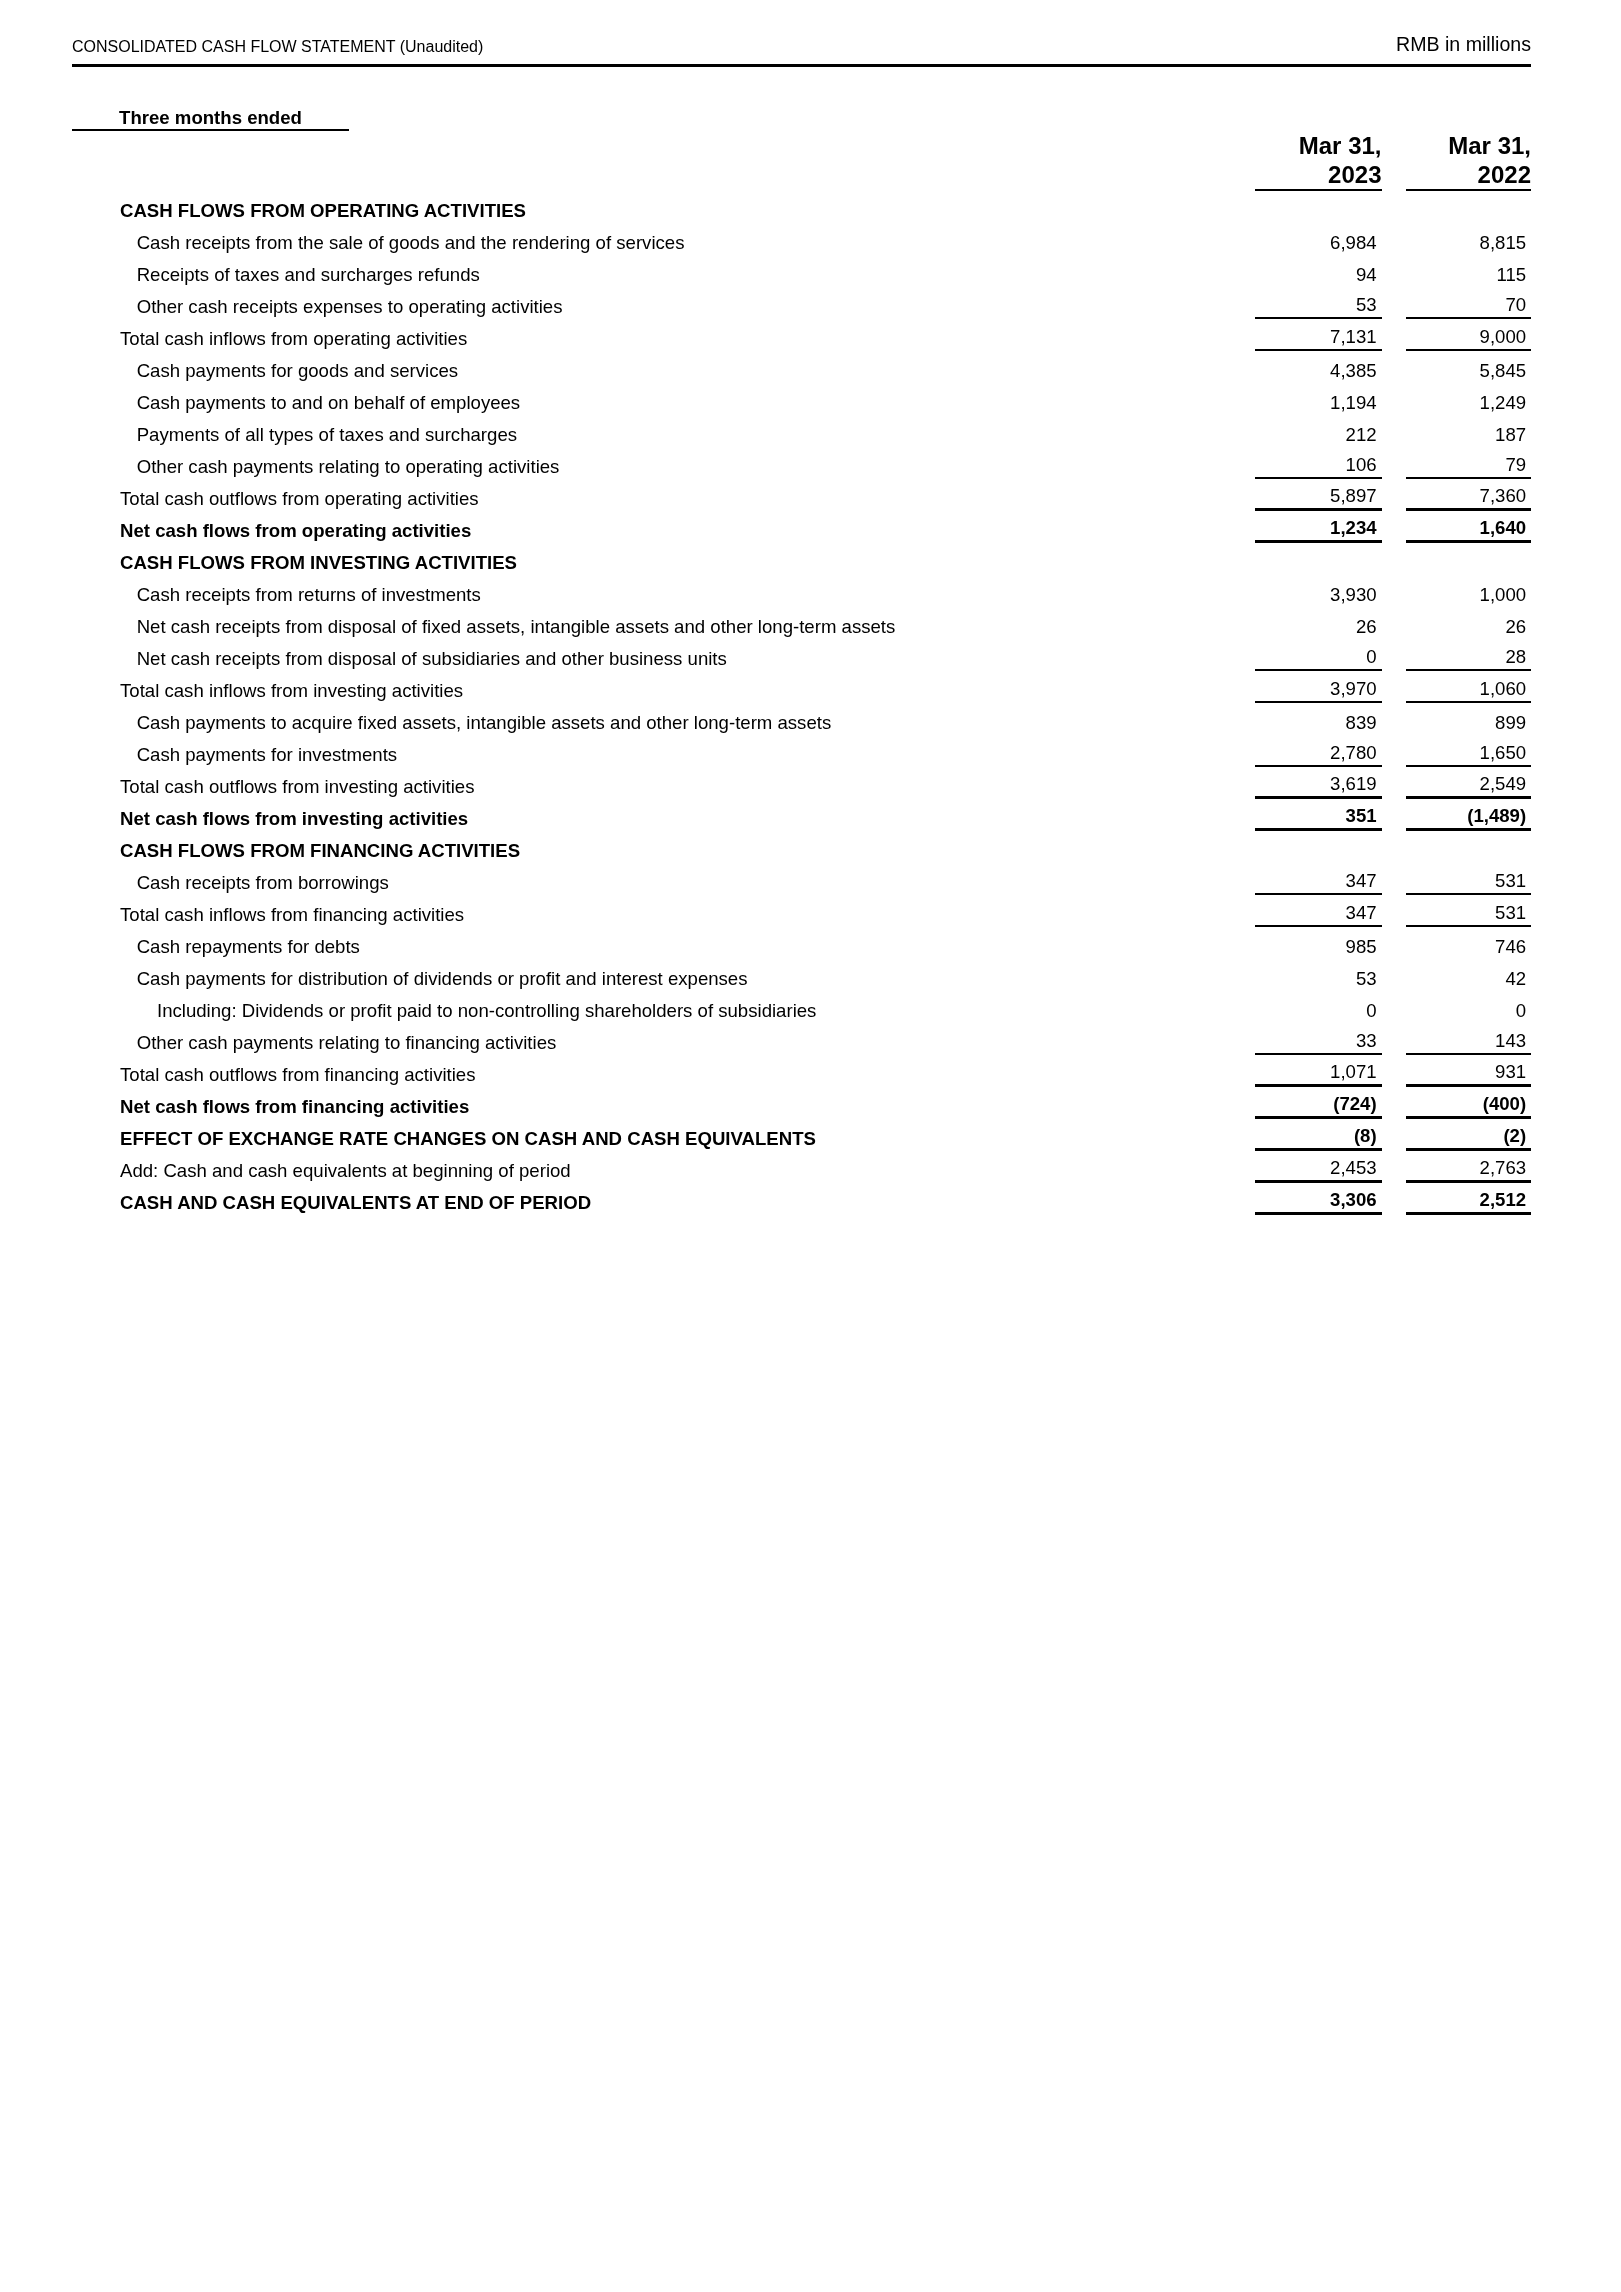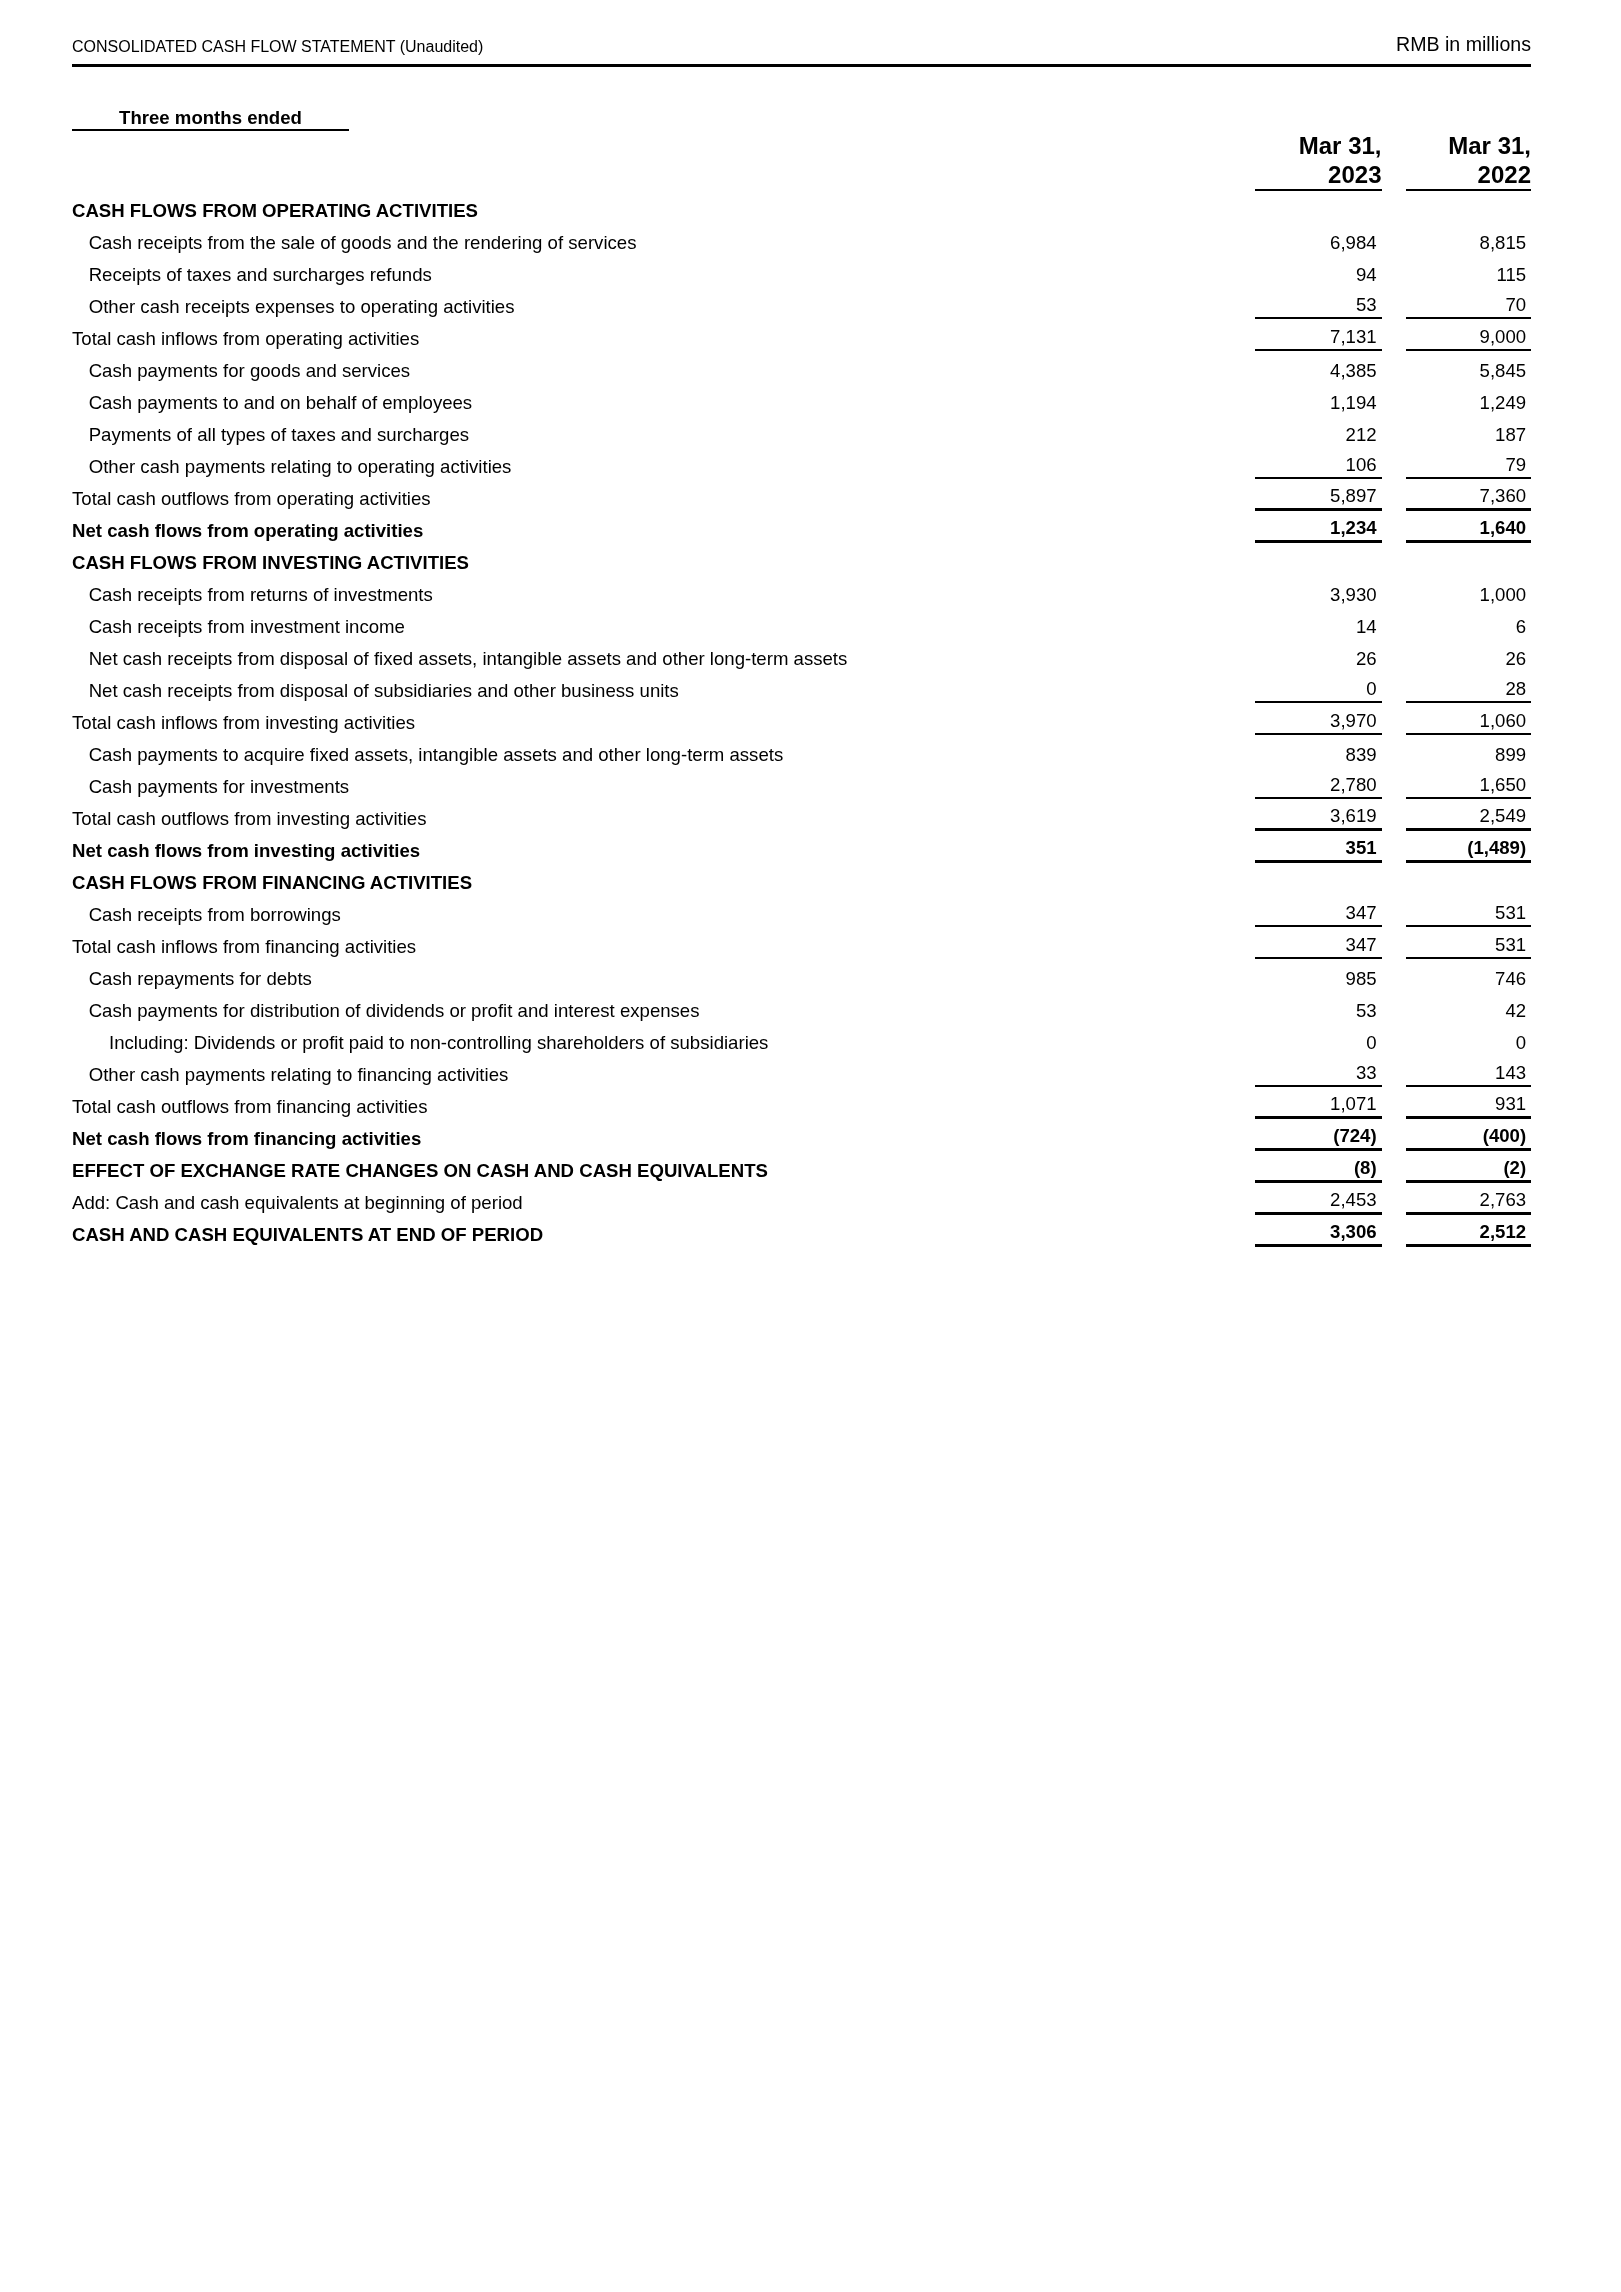--- a/index.html
+++ b/index.html
@@ -56,20 +56,21 @@
     border-bottom: 2.9px solid #000;
   }
   .date-cell.c2 { width: 125px; margin-left: 24.5px; }
 
   
   .rows { width: 100%; }
   .row {
     display: flex;
     height: 32px;
     align-items: flex-end;
+    margin-left: 48px;
   }
   .label {
     flex: 1;
     font-size: 18.6px;
     line-height: 25.5px;
     white-space: nowrap;
     overflow: hidden;
   }
   .indent-1 { padding-left: 16.7px; }
   .indent-2 { padding-left: 37px; }
@@ -164,25 +165,20 @@
         <div class="label indent-0 bold">CASH FLOWS FROM INVESTING ACTIVITIES</div>
         <div class="val v1 bold"></div>
         <div class="val v2 bold"></div>
       </div>
       <div class="row">
         <div class="label indent-1">Cash receipts from returns of investments</div>
         <div class="val v1">3,930</div>
         <div class="val v2">1,000</div>
       </div>
       <div class="row">
-        <div class="label indent-1">Cash receipts from investment income</div>
-        <div class="val v1">14</div>
-        <div class="val v2">6</div>
-      </div>
-      <div class="row">
         <div class="label indent-1">Net cash receipts from disposal of fixed assets, intangible assets and other long-term assets</div>
         <div class="val v1">26</div>
         <div class="val v2">26</div>
       </div>
       <div class="row">
         <div class="label indent-1">Net cash receipts from disposal of subsidiaries and other business units</div>
         <div class="val v1 rule-thin">0</div>
         <div class="val v2 rule-thin">28</div>
       </div>
       <div class="row">

